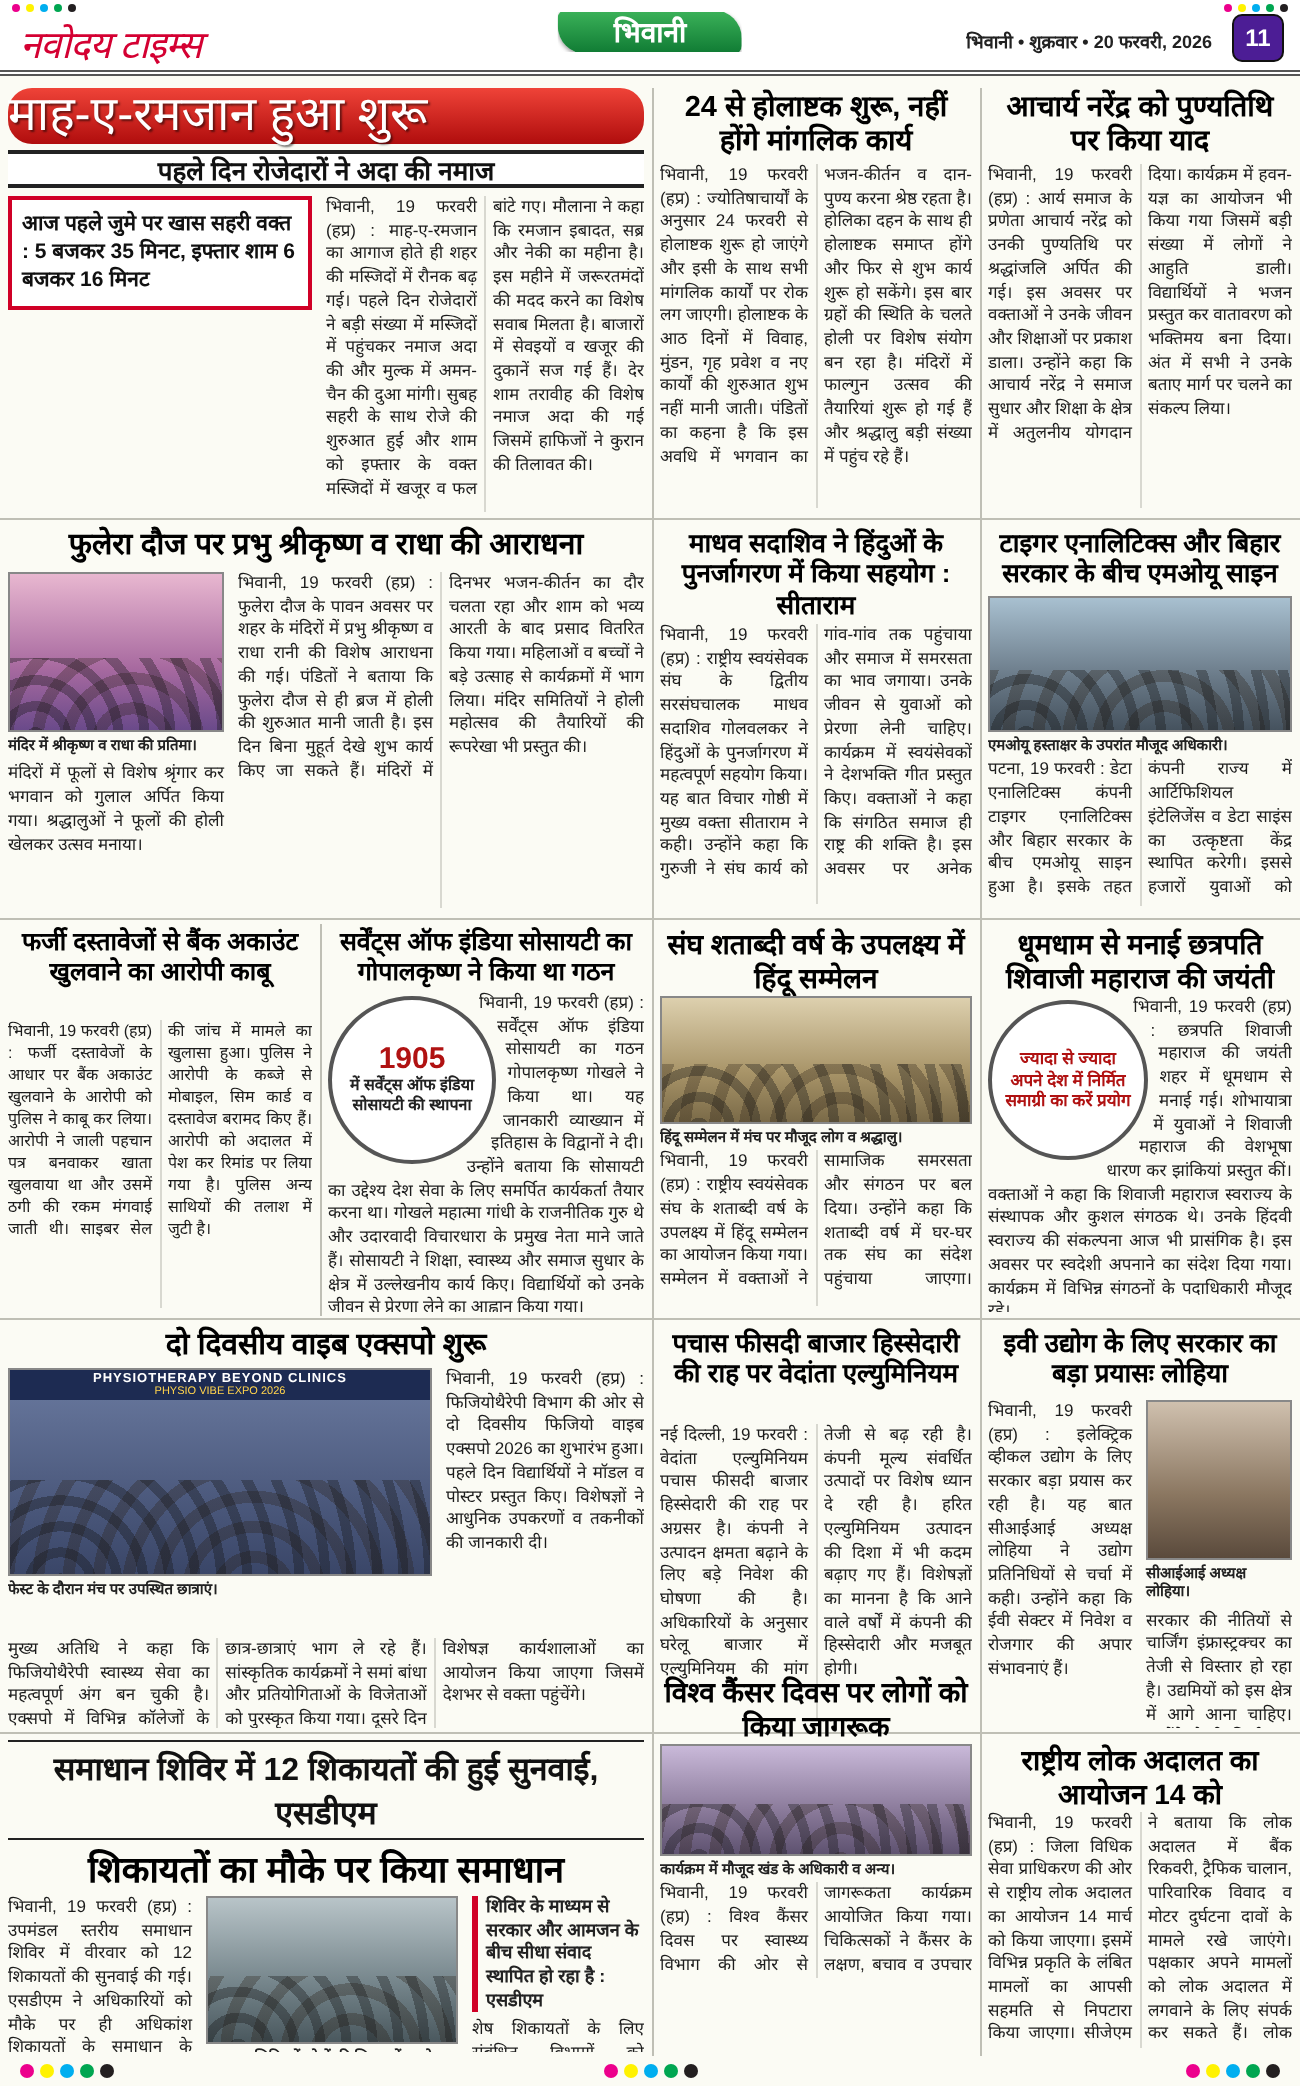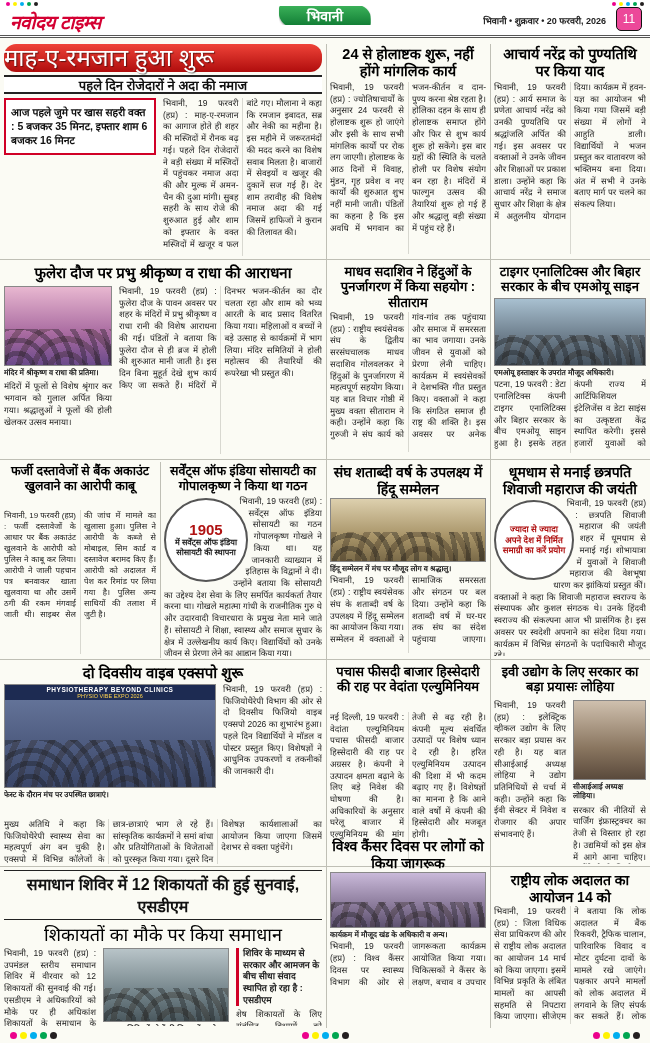--- a/index.html
+++ b/index.html
@@ -1,41 +1,41 @@
 <!DOCTYPE html>
 <html><head>
 <meta charset="utf-8">
 <style>
   *{margin:0;padding:0;box-sizing:border-box}
   html,body{background:#9a9a9a}
   body{font-family:"Liberation Sans","DejaVu Sans",sans-serif}
   .page{position:relative;width:650px;height:1043px;background:#fbfbf4;margin:0 auto;overflow:hidden}
   .abs{position:absolute;overflow:hidden}
   .masthead{border-bottom:3px double #555;background:#fff}
-  .logo{font-size:19px;font-weight:bold;font-style:italic;color:#d40032;letter-spacing:-.5px}
+  .logo{font-size:19px;font-weight:normal;font-style:italic;color:#d40032;letter-spacing:-.5px}
   .edition-pill{background:linear-gradient(180deg,#3cb35a,#0f7a33);color:#fff;font-weight:bold;font-size:14px;padding:3px 28px;border-radius:4px 14px 4px 14px;box-shadow:0 1px 2px rgba(0,0,0,.4)}
   .dateline{font-size:9px;font-weight:bold;color:#222}
-  .page-badge{width:26px;height:24px;background:#ec4899;color:#fff;border-radius:5px;display:flex;align-items:center;justify-content:center;font-size:12px;font-weight:normal;border:1px solid #111}
+  .page-badge{width:26px;height:24px;background:#4c1d95;color:#fff;border-radius:5px;display:flex;align-items:center;justify-content:center;font-size:12px;font-weight:bold;border:1px solid #111}
   .banner-red{background:linear-gradient(180deg,#ef4338,#b00d0d);color:#fff;font-size:24px;font-weight:normal;text-align:left;line-height:28px;border-radius:12px;text-shadow:1px 1px 1px rgba(0,0,0,.5)}
   .subhead{border-top:2px solid #222;border-bottom:2px solid #222;font-size:13px;font-weight:bold;text-align:center;line-height:17px;color:#111;background:#fff}
   .h2{font-weight:bold;text-align:center;color:#000;line-height:1.18;padding:2px 2px 3px}
   .body-text{font-size:8.5px;line-height:1.38;text-align:justify;color:#1c1c1c}
   .cols2{column-count:2;column-gap:8px;column-rule:1px solid #d8d8d0}
   .cols3{column-count:3;column-gap:8px;column-rule:1px solid #d8d8d0}
   .photo{position:relative;width:100%;border:1px solid #888}
   .crowd::after{content:"";position:absolute;left:0;right:0;bottom:0;height:46%;
     background:repeating-radial-gradient(circle at 12% 110%,rgba(20,20,20,.35) 0 5px,transparent 5px 13px),
                repeating-radial-gradient(circle at 58% 120%,rgba(40,30,20,.3) 0 6px,transparent 6px 15px)}
   .caption{font-size:7.5px;font-weight:bold;color:#222;padding:2px 0;line-height:1.25}
   .redbox{border:2px solid #d00026;padding:5px;font-size:10.5px;font-weight:bold;line-height:1.35;color:#111;background:#fff}
   .circle{border-radius:50%;border:2px solid #555;background:#fff;display:flex;flex-direction:column;align-items:center;justify-content:center;text-align:center;font-weight:bold;float:left;margin:2px 6px 3px 0;shape-outside:circle(50%);padding:6px}
   .circle .num{font-size:15px;color:#b01212;line-height:1.1}
   .circle .txt{font-size:8px;line-height:1.25;color:#222}
   .kicker{font-size:16px;font-weight:bold;text-align:center;border-top:1.5px solid #222;border-bottom:1.5px solid #222;padding:2px 0;color:#111}
-  .bigline{font-size:18px;font-weight:normal;text-align:center;color:#000;padding:2px 0}
+  .bigline{font-size:18px;font-weight:bold;text-align:center;color:#000;padding:2px 0}
   .deck{font-size:9px;font-weight:bold;line-height:1.3;border-left:3px solid #d00026;padding-left:4px;color:#222}
   .vrule{position:absolute;width:1px;background:#bfbfb5}
   .hrule{position:absolute;height:1px;background:#bfbfb5}
   .dots{display:flex;gap:3px;align-items:center}
   .dot{width:7px;height:7px;border-radius:50%;display:inline-block}
   .dots-sm .dot{width:4px;height:4px}
   .photo-banner{background:#1d2b52;color:#fff;text-align:center;padding:1px 0}
   .photo-banner .l1{font-size:6.5px;font-weight:bold;letter-spacing:.5px}
   .photo-banner .l2{font-size:5.5px;color:#ffd34d}
   figure{margin:0}

